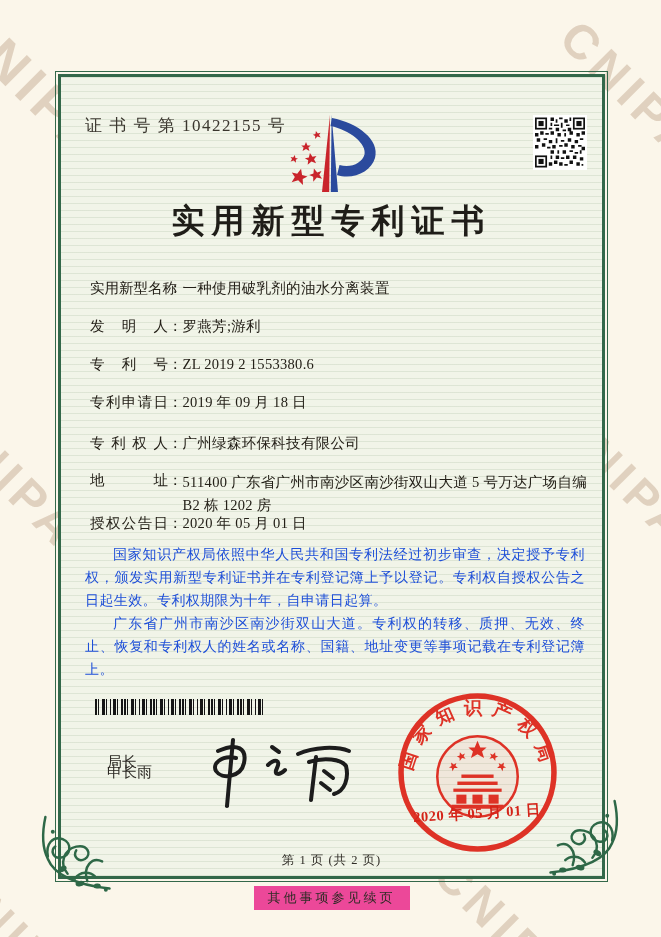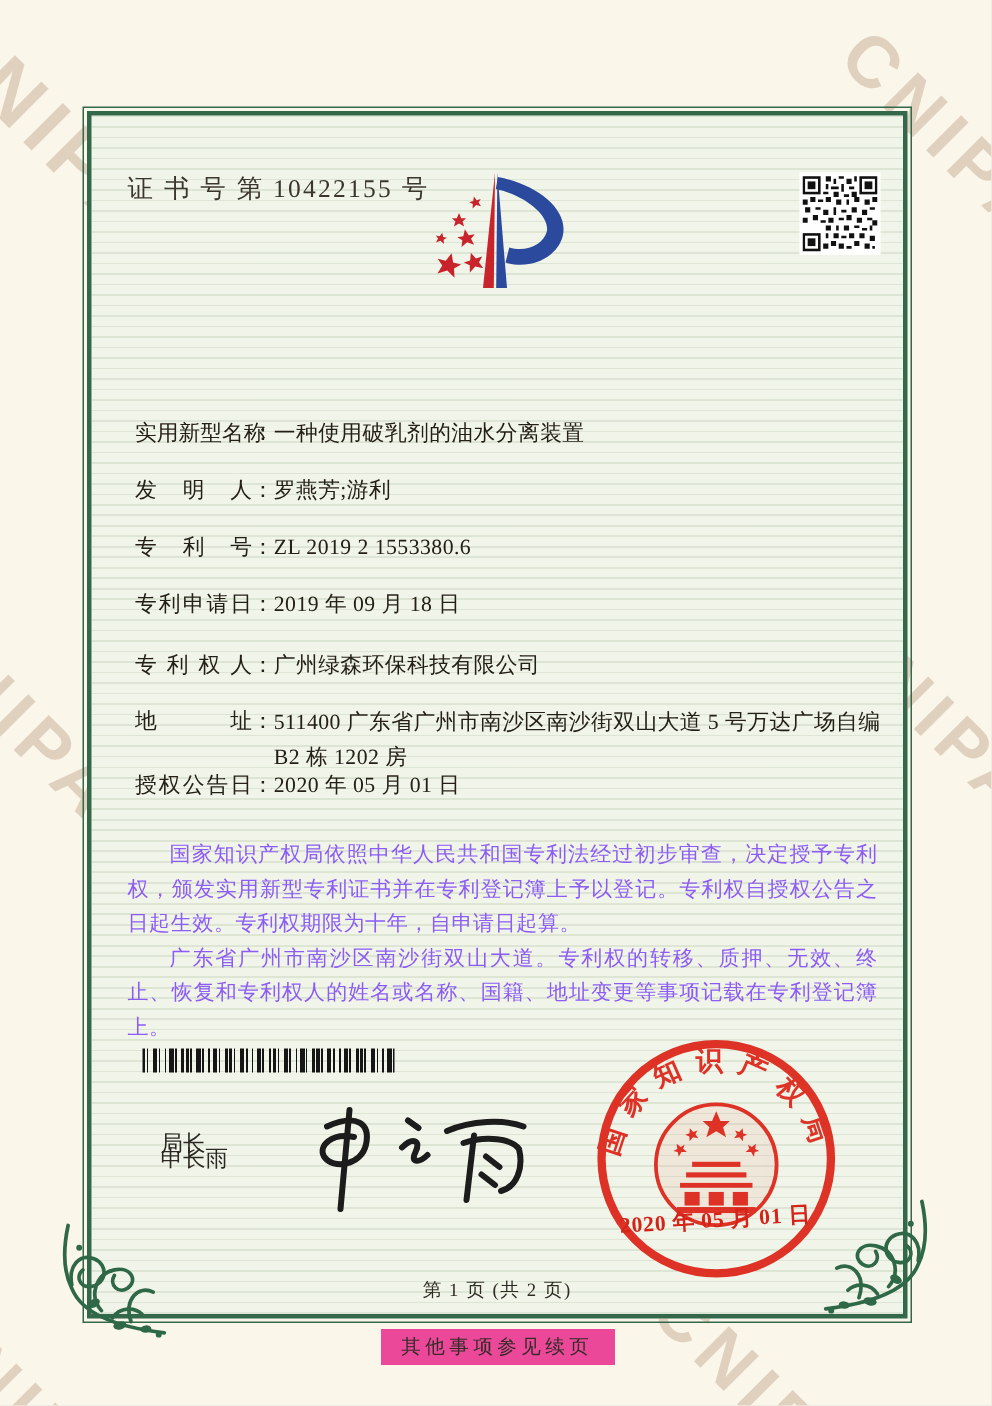--- a/index.html
+++ b/index.html
@@ -39,21 +39,21 @@
     font-size:33px; font-weight:bold; letter-spacing:7px; color:#1f1d18;
   }
   .row { left:90px; font-size:14.5px; white-space:nowrap; color:#242018; }
   .row .lbl { display:inline-block; width:78px; text-align:justify; text-align-last:justify; }
   .row .colon { display:inline-block; }
   .row .val { letter-spacing:0.3px; }
   .row-address .val-wrap { display:inline-block; width:416px; white-space:normal; vertical-align:top; line-height:23px; }
   .grant-group { position:absolute; left:345px; top:0; white-space:nowrap; }
   .grant-group .lbl2 { display:inline-block; width:82px; text-align:justify; text-align-last:justify; }
   .paragraphs { left:85px; top:543px; width:500px; font-size:14px; line-height:23px;
-    text-align:justify; color:#8b5cf6; letter-spacing:0.4px;margin-top:16px; }
+    text-align:justify; color:#1d4ed8; letter-spacing:0.4px; }
   .paragraphs p { text-indent:2em; }
   .barcode { left:95px; top:699px; width:168px; height:16px;
     background:
       repeating-linear-gradient(90deg,
         #151515 0 2px, transparent 2px 3px,
         #151515 3px 4px, transparent 4px 7px,
         #151515 7px 10px, transparent 10px 11px,
         #151515 11px 12px, transparent 12px 15px,
         #151515 15px 16px, transparent 16px 18px,
         #151515 18px 21px, transparent 21px 22px,
@@ -170,20 +170,21 @@
                  M0 9h2v2h-2z M3 8h2v2h-2z M6 9h2v1h-2z M9 8h2v2h-2z M13 9h2v2h-2z M17 9h1v2h-1z M20 8h2v2h-2z M24 9h2v2h-2z M27 8h2v2h-2z
                  M1 12h2v2h-2z M5 12h2v1h-2z M8 13h2v2h-2z M12 12h1v3h-1z M15 13h2v1h-2z M19 12h2v2h-2z M23 13h2v2h-2z M26 12h2v1h-2z
                  M0 16h2v2h-2z M4 15h2v2h-2z M7 17h2v1h-2z M10 16h2v2h-2z M14 16h2v1h-2z M17 15h2v2h-2z M21 16h2v2h-2z M25 16h2v1h-2z M27 17h2v2h-2z
                  M9 19h2v2h-2z M13 19h1v2h-1z M16 19h2v2h-2z M20 19h2v1h-2z M23 20h2v1h-2z M26 19h1v2h-1z
                  M9 22h1v2h-1z M12 22h2v2h-2z M15 23h2v1h-2z M18 22h2v2h-2z M22 22h2v2h-2z M26 23h2v2h-2z
                  M8 26h2v2h-2z M11 25h2v2h-2z M14 26h2v2h-2z M17 27h2v1h-2z M20 25h2v2h-2z M24 26h2v2h-2z M27 27h1v1h-1z"></path>
       </g>
     </svg>
   </div>
 
+  <div class="abs title">实用新型专利证书</div>
 
   <div class="abs row" style="top:279px;">
     <span class="lbl">实用新型名称</span><span class="colon">：</span><span class="val">一种使用破乳剂的油水分离装置</span>
   </div>
   <div class="abs row" style="top:317px;">
     <span class="lbl">发明人</span><span class="colon">：</span><span class="val">罗燕芳;游利</span>
   </div>
   <div class="abs row" style="top:355px;">
     <span class="lbl">专利号</span><span class="colon">：</span><span class="val">ZL 2019 2 1553380.6</span>
   </div>

